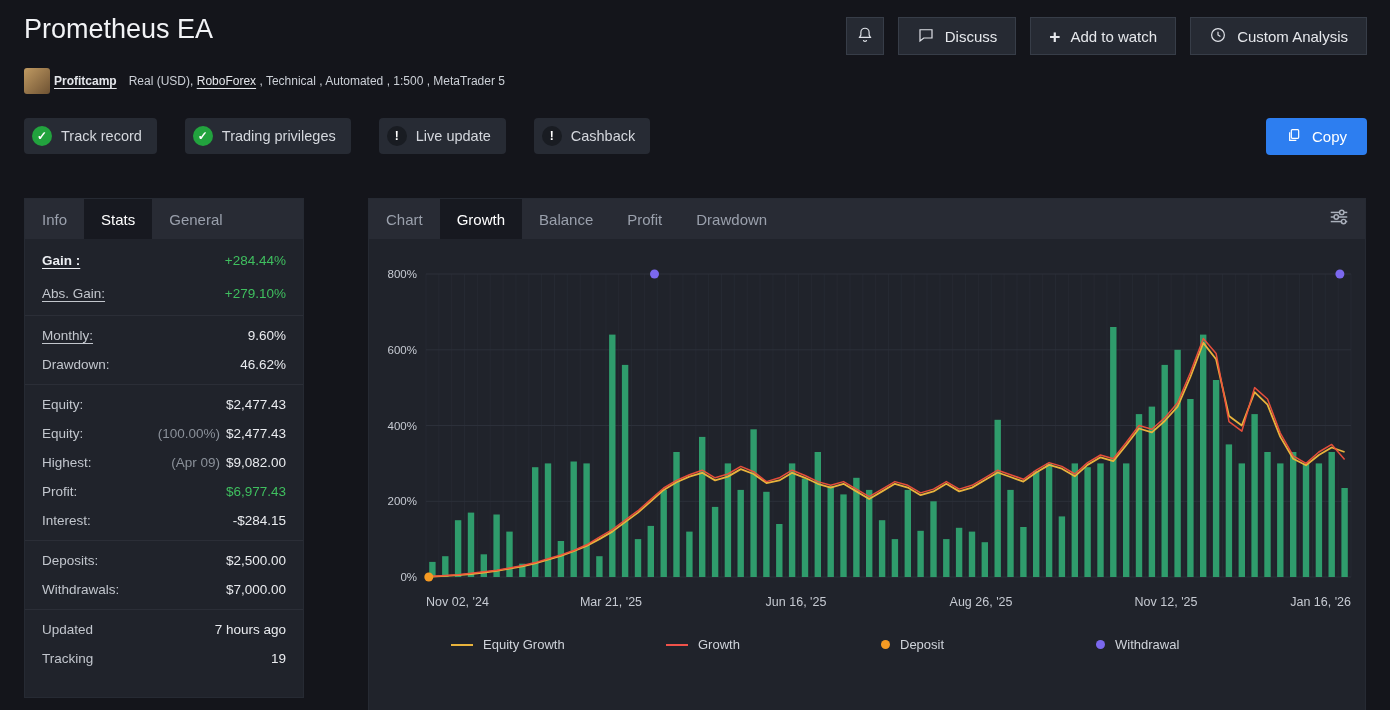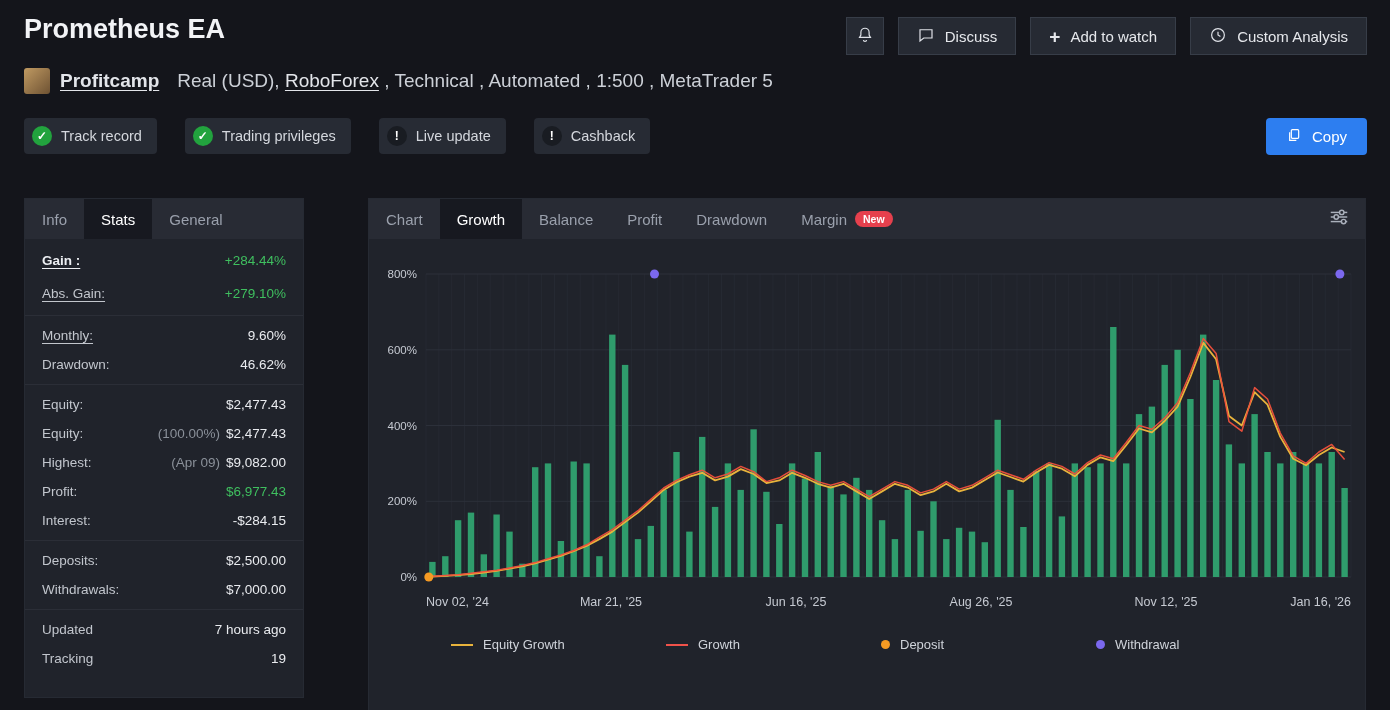--- a/index.html
+++ b/index.html
@@ -1,29 +1,29 @@
 <!DOCTYPE html>
 <html><head>
 <meta charset="utf-8">
 <style>
   *{margin:0;padding:0;box-sizing:border-box}
   html,body{background:#0e0f13}
   .page{position:relative;width:1390px;height:710px;background:#14151b;
     font-family:"Liberation Sans",sans-serif;color:#dfe2e8;overflow:hidden}
 
   
-  .title{position:absolute;left:24px;top:14px;font-size:27px;font-weight:bold;color:#f2f3f6}
+  .title{position:absolute;left:24px;top:14px;font-size:27px;font-weight:normal;color:#f2f3f6}
   .header-actions{position:absolute;right:23px;top:17px;display:flex;gap:14px;align-items:center}
   .hbtn{display:flex;align-items:center;gap:10px;height:38px;padding:0 18px;background:#262a33;
     border:1px solid #373d48;border-radius:0;color:#e6e8ec;font-size:15px;cursor:pointer;white-space:nowrap}
   .hbtn.icon-only{width:38px;padding:0;justify-content:center}
   .plus{font-size:19px;font-weight:bold;line-height:1}
 
   
-  .byline{position:absolute;left:24px;top:68px;display:flex;align-items:center;gap:10px;font-size:19px;color:#ccd0d7}
+  .byline{position:absolute;left:24px;top:68px;display:flex;align-items:center;gap:4px;font-size:12px;color:#ccd0d7}
   .avatar{width:26px;height:26px;border-radius:3px;background:linear-gradient(135deg,#c09a62,#6e5233)}
   .link{color:#e3e5ea;text-decoration:underline;text-underline-offset:3px;cursor:pointer}
   .byline .author{font-weight:bold;margin-right:8px}
 
   
   .badges{position:absolute;left:24px;top:118px;display:flex;gap:28px;align-items:center}
   .badge{display:flex;align-items:center;gap:9px;height:36px;padding:0 15px 0 8px;background:#272b34;
     border-radius:4px;font-size:14.5px;color:#d4d7dd;cursor:pointer}
   .badge-ico{width:20px;height:20px;border-radius:50%;display:flex;align-items:center;justify-content:center;
     font-size:12px;font-weight:bold;color:#fff;flex:0 0 auto}
@@ -210,24 +210,20 @@
       </div>
   </div>
 
   <div class="panel chartpanel">
     <div class="tabbar">
       <div class="tab">Chart</div>
       <div class="tab active">Growth</div>
       <div class="tab">Balance</div>
       <div class="tab">Profit</div>
       <div class="tab">Drawdown</div>
-      <div class="tab">
-        <span>Margin</span>
-        <span class="newbadge" style="margin-left:8px;background:#e6404d;color:#fff;font-size:10.5px;padding:2px 8px;border-radius:9px;font-weight:bold">New</span>
-      </div>
       <div class="filter-btn">
         <span>
           <svg viewBox="0 0 24 24" width="22" height="22" stroke="#aab0bb" stroke-width="1.6" fill="#282b34">
             <line x1="3" y1="7" x2="21" y2="7"></line>
               <circle cx="15" cy="7" r="2.4"></circle>
             <line x1="3" y1="12" x2="21" y2="12"></line>
               <circle cx="9" cy="12" r="2.4"></circle>
             <line x1="3" y1="17" x2="21" y2="17"></line>
               <circle cx="17" cy="17" r="2.4"></circle>
           </svg>

